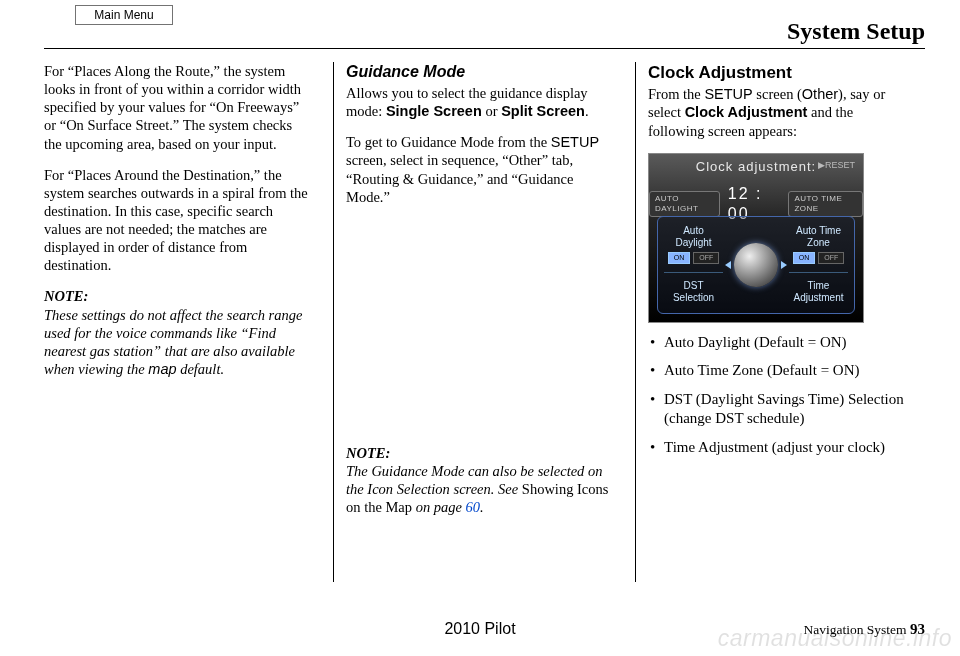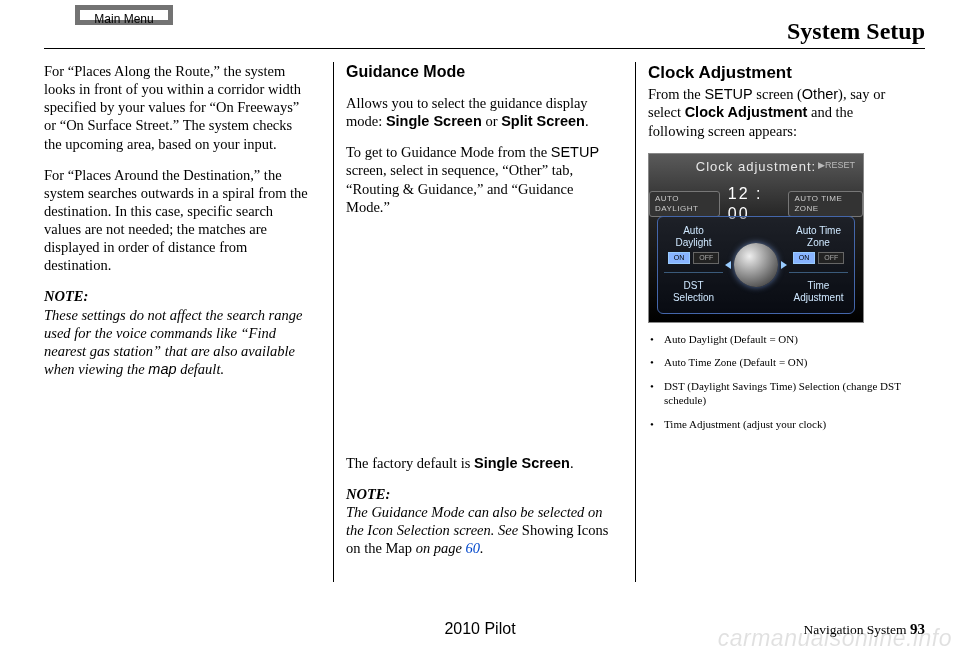--- a/index.html
+++ b/index.html
@@ -10,21 +10,21 @@
     font-family: "Times New Roman", Times, serif;
     position: relative;
     color: #000;
   }
   .main-menu-btn {
     position: absolute;
     top: 5px;
     left: 75px;
     width: 98px;
     height: 20px;
-    border: 5px solid #737373;
+    border: 1px solid #737373;
     font-family: Arial, Helvetica, sans-serif;
     font-size: 12px;
     text-align: center;
     line-height: 18px;
     background: #fff;
     cursor: pointer;
   }
   .header-title {
     position: absolute;
     top: 18px;
@@ -63,31 +63,32 @@
     height: 520px;
   }
   .p { margin-bottom: 13px; }
   .note-h { font-weight: bold; font-style: italic; }
   .note-body { font-style: italic; }
   .sans { font-family: Arial, Helvetica, sans-serif; }
   .bold { font-weight: bold; }
   .subhead {
     font-family: Arial, Helvetica, sans-serif;
     font-weight: bold;
+    font-style: italic;
     font-size: 16px;
-    margin-bottom: 12px;
+    margin-bottom: 2px;
   }
   .head2 {
     font-family: Arial, Helvetica, sans-serif;
     font-weight: bold;
     font-size: 17px;
     margin-bottom: 2px;
   }
   ul.bullets { list-style: none; margin-top: 6px; }
-  ul.bullets li { position: relative; padding-left: 16px; margin-bottom: 10px; font-size: 11px; }
+  ul.bullets li { position: relative; padding-left: 16px; margin-bottom: 10px; font-size: 15px; }
   ul.bullets li::before { content: "•"; position: absolute; left: 2px; }
   .link { color: #0047cc; }
   
   .screenshot {
     width: 216px;
     height: 170px;
     background: linear-gradient(#5a5a5a, #222 40%, #000 100%);
     border: 1px solid #888;
     margin: 6px 0 10px 0;
     position: relative;
@@ -188,23 +189,20 @@
 
   <div class="col">
     <div class="subhead">Guidance Mode</div>
     <div class="p">
       <span>Allows you to select the guidance display mode: </span><span class="sans bold">Single Screen</span><span> or </span><span class="sans bold">Split Screen</span><span>.</span>
     </div>
     <div class="p">
       <span>To get to Guidance Mode from the </span><span class="sans">SETUP</span><span> screen, select in sequence, “Other” tab, “Routing &amp; Guidance,” and “Guidance Mode.”</span>
     </div>
     <div class="spacer-big"></div>
-    <div class="p">
-      <span>The factory default is </span><span class="sans bold">Single Screen</span><span>.</span>
-    </div>
     <div>
       <span class="note-h">NOTE:</span><br>
       <span class="note-body">
         <span>The Guidance Mode can also be selected on the Icon Selection screen. See </span></span><span>Showing Icons on the Map</span><span class="note-body"><span> on page </span><span class="link">60</span><span>.</span>
       </span>
     </div>
   </div>
 
   <div class="divider"></div>
 

